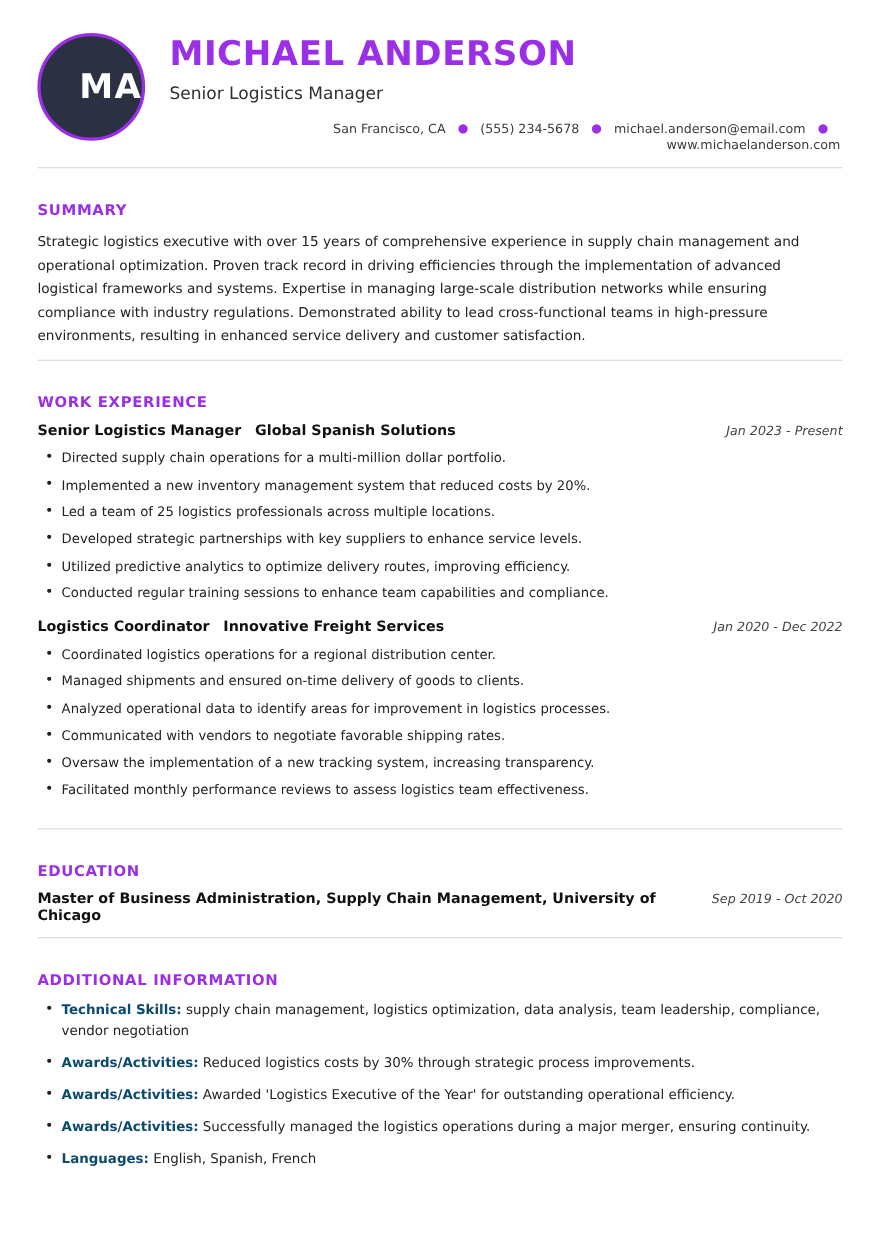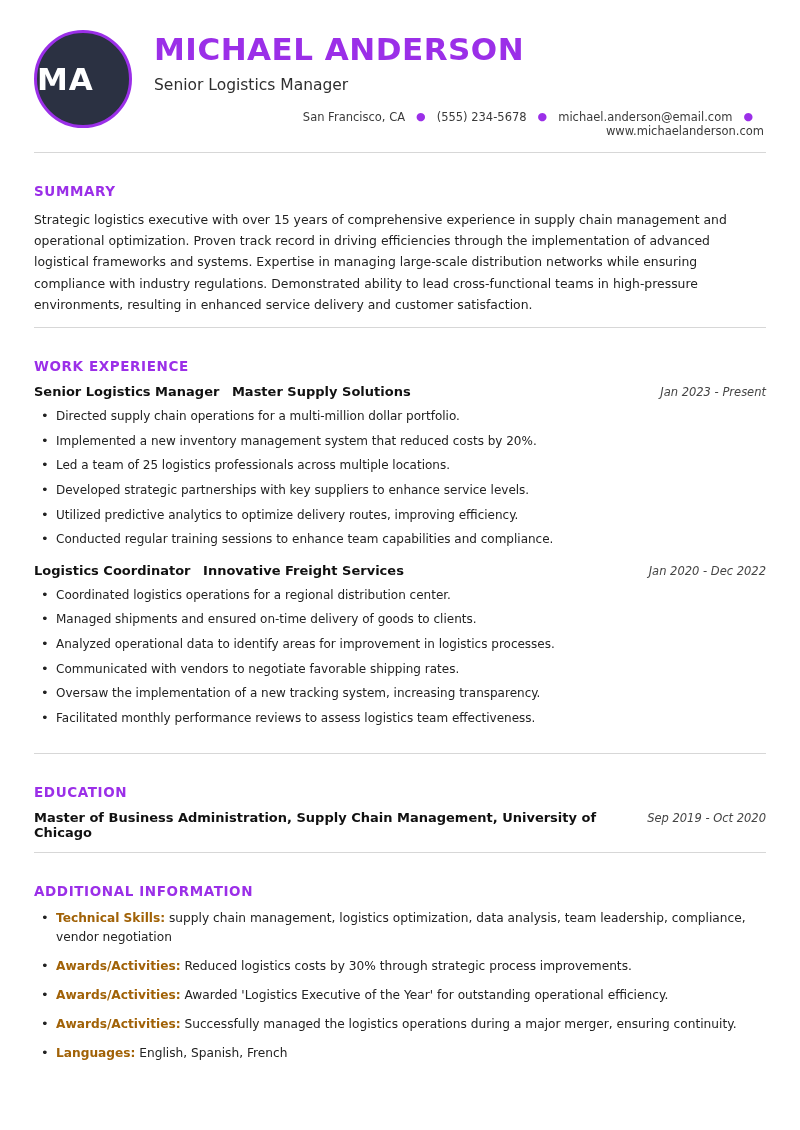--- a/index.html
+++ b/index.html
@@ -31,21 +31,21 @@
   }
   .avatar {
     width: 92px;
     height: 92px;
     border-radius: 50%;
     background: #2b3142;
     border: 3px solid #9b2fe8;
     color: #ffffff;
     display: flex;
     align-items: center;
-    justify-content: flex-start;
+    justify-content: flex-end;
     font-size: 31px;
     font-weight: bold;
     letter-spacing: 1px;
     flex: 0 0 auto;
     margin-top: 2px;
   }
   .header-text {
     flex: 1 1 auto;
     padding-top: 4px;
   }
@@ -171,21 +171,21 @@
     position: relative;
   }
   ul.info-list li:before {
     content: "\2022";
     position: absolute;
     left: -15px;
     top: -1px;
     color: #222;
     font-size: 13px;
   }
-  .info-label { font-weight: bold; color: #a16207; }
+  .info-label { font-weight: bold; color: #0c4a6e; }
 </style>
 </head>
 <body>
 
 <div class="page">
 
   <div class="header">
     <div class="avatar">
       <span>MA</span>
     </div>
@@ -213,21 +213,21 @@
 
   <hr class="rule">
 
   <div class="section">
     <div class="section-title">WORK EXPERIENCE</div>
 
     <div class="job">
       <div class="job-head">
         <div class="job-head-left">
           <span>Senior Logistics Manager</span>
-          <span class="job-company">Master Supply Solutions</span>
+          <span class="job-company">Global Spanish Solutions</span>
         </div>
         <div class="job-dates">Jan 2023 - Present</div>
       </div>
       <ul class="bullets">
         <li>Directed supply chain operations for a multi-million dollar portfolio.</li>
         <li>Implemented a new inventory management system that reduced costs by 20%.</li>
         <li>Led a team of 25 logistics professionals across multiple locations.</li>
         <li>Developed strategic partnerships with key suppliers to enhance service levels.</li>
         <li>Utilized predictive analytics to optimize delivery routes, improving efficiency.</li>
         <li>Conducted regular training sessions to enhance team capabilities and compliance.</li>

